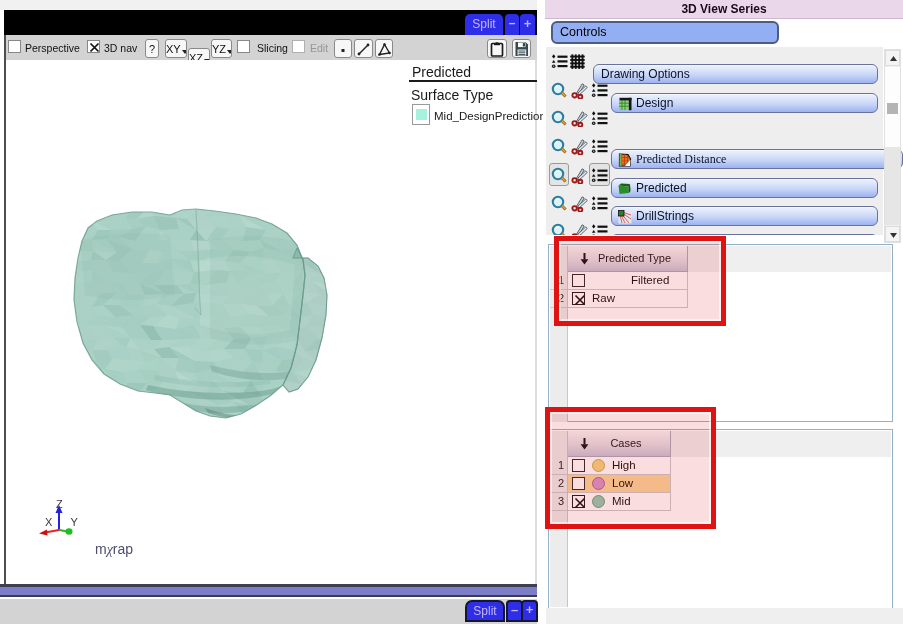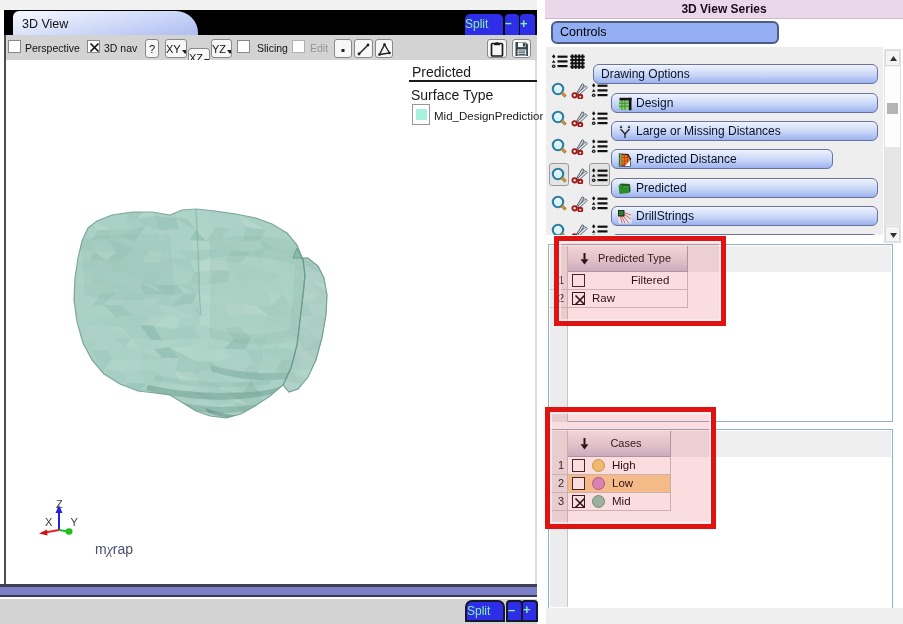--- a/index.html
+++ b/index.html
@@ -5,21 +5,21 @@
 * { margin:0; padding:0; box-sizing:border-box; }
 html,body { width:903px; height:624px; font-family:"Liberation Sans", sans-serif; background:#fff; }
 #root { position:relative; width:903px; height:624px; overflow:hidden; background:#fff; }
 .abs { position:absolute; }
 
 
 #topstrip { left:0; top:0; width:537px; height:10px; background:#f1f1f1; }
 #titlebar { left:4px; top:10px; width:533px; height:25px; background:#000; }
 #tab { left:13px; top:11px; width:185px; height:24px; background:linear-gradient(168deg,#f8faff 0%,#d6dffa 45%,#aebdf2 100%); border-radius:6px 22px 0 0; }
 #tab span { position:absolute; left:9px; top:6px; font-size:12.5px; color:#111; }
-.bluebtn { background:#2e2ee8; color:#86efac; font-size:13px; text-align:left; }
+.bluebtn { background:#2e2ee8; color:#c4b5fd; font-size:13px; text-align:center; }
 #splitT { left:465px; top:14px; width:38px; height:21px; border-radius:5px 5px 0 0; line-height:21px; font-size:12px; }
 #minusT { left:505px; top:14px; width:14px; height:21px; border-radius:4px 4px 0 0; line-height:19px; font-weight:bold; font-size:12px; }
 #plusT  { left:520px; top:14px; width:15px; height:21px; border-radius:4px 4px 0 0; line-height:19px; font-weight:bold; font-size:13px; }
 #toolbar { left:4px; top:35px; width:533px; height:25px; background:#d3d3d3; }
 .cb { position:absolute; width:13px; height:13px; background:#fff; border:1px solid #888; }
 .dn { display:inline-block; width:0; height:0; border-left:3.5px solid transparent; border-right:3.5px solid transparent; border-top:4px solid #222; margin-left:1px; vertical-align:-1px; }
 .cb svg { position:absolute; left:1px; top:1px; }
 .tblabel { position:absolute; font-size:10.5px; color:#111; }
 .tbtn { position:absolute; top:39px; height:19px; background:#f7f7f7; border:1px solid #898989; border-radius:3px; font-size:11px; color:#111; text-align:center; white-space:nowrap; overflow:hidden; }
 #view { left:6px; top:60px; width:530px; height:524px; background:#fff; }
@@ -64,23 +64,20 @@
 .trow .cell { position:absolute; left:18px; top:0; height:100%; border-right:1px solid #c9c9c9; border-bottom:1px solid #c9c9c9; }
 .ccirc { position:absolute; width:13px; height:13px; border-radius:50%; }
 .redbox { position:absolute; border:5px solid #e11212; background:rgba(222,28,35,0.15); box-shadow:inset 0 0 0 2px rgba(255,255,255,0.55); }
 </style>
 </head>
 <body>
 <div id="root">
 
 <div class="abs" id="topstrip"></div>
 <div class="abs" id="titlebar"></div>
-<div class="abs" id="tab">
-      <span>3D View</span>
-    </div>
 <div class="abs bluebtn" id="splitT">Split</div>
 <div class="abs bluebtn" id="minusT">–</div>
 <div class="abs bluebtn" id="plusT">+</div>
 <div class="abs" id="toolbar"></div>
 <div class="abs" id="lborder"></div>
 
 <div class="cb" style="left:8px; top:40px;"></div>
 <div class="tblabel" style="left:25px; top:42px;">Perspective</div>
 <div class="cb" style="left:87px; top:40px;">
       <svg width="11" height="11">
@@ -546,29 +543,20 @@
 </svg>
 <svg class="icon" style="left:591px; top:110px;" width="17" height="17" viewBox="0 0 17 17">
 <rect x="6.5" y="2.6" width="10" height="2.2" fill="#111"></rect>
 <rect x="6.5" y="7.3" width="10" height="2.2" fill="#111"></rect>
 <rect x="6.5" y="12" width="10" height="2.2" fill="#111"></rect>
 <path d="M2.7 1.2 L4.4 3.4 L2.7 5.6 L1 3.4 Z" fill="#111"></path>
 <path d="M2.7 7 L4.5 9.8 L0.9 9.8 Z" fill="#111"></path>
 <circle cx="2.7" cy="13.2" r="1.8" fill="#111"></circle>
 <circle cx="2.7" cy="13.2" r="0.6" fill="#eee"></circle>
 </svg>
-<div class="rowbtn" style="left:611px; top:109px; width:267px;">
-        <svg style="position:absolute; left:6px; top:3px;" width="14" height="14" viewBox="0 0 14 14">
-<path d="M2.5 4 L7 9 L11.5 4" fill="none" stroke="#222" stroke-width="1.3"></path>
-<path d="M7 9 L7 13" stroke="#222" stroke-width="1.3"></path>
-<path d="M3 0.5 L3 3 M1.8 1.8 L3 3 L4.2 1.8" fill="none" stroke="#222" stroke-width="1"></path>
-<path d="M11 0.5 L11 3 M9.8 1.8 L11 3 L12.2 1.8" fill="none" stroke="#222" stroke-width="1"></path>
-</svg>
-        <span class="lbl" style="left:24px;">Large or Missing Distances</span>
-      </div>
 <svg class="icon" style="left:551px; top:138px;" width="17" height="17" viewBox="0 0 17 17">
 <circle cx="7" cy="7" r="5.2" fill="#daf2fa" stroke="#2e7d9e" stroke-width="2.1"></circle>
 <path d="M10.8 10.8 L14.6 14.6" stroke="#8a5a14" stroke-width="2.8"></path>
 <path d="M10.8 10.8 L14.3 14.3" stroke="#e8a23c" stroke-width="1.4"></path>
 <path d="M4.8 5.4 A3 3 0 0 1 7.6 4.1" stroke="#fff" stroke-width="1.4" fill="none"></path>
 </svg>
 <svg class="icon" style="left:571px; top:138px;" width="17" height="17" viewBox="0 0 17 17">
 <path d="M5 12.2 L11.2 1.8 L13.2 3 L7.4 12.9 Z" fill="#c6d2da" stroke="#38434c" stroke-width="0.8"></path>
 <path d="M8.4 12.8 L16.2 5.6 L14.8 3.9 L6.7 11.3 Z" fill="#e4ecf2" stroke="#38434c" stroke-width="0.8"></path>
 <circle cx="3.6" cy="13.3" r="2.2" fill="none" stroke="#9e1818" stroke-width="1.9"></circle>
@@ -576,21 +564,21 @@
 </svg>
 <svg class="icon" style="left:591px; top:138px;" width="17" height="17" viewBox="0 0 17 17">
 <rect x="6.5" y="2.6" width="10" height="2.2" fill="#111"></rect>
 <rect x="6.5" y="7.3" width="10" height="2.2" fill="#111"></rect>
 <rect x="6.5" y="12" width="10" height="2.2" fill="#111"></rect>
 <path d="M2.7 1.2 L4.4 3.4 L2.7 5.6 L1 3.4 Z" fill="#111"></path>
 <path d="M2.7 7 L4.5 9.8 L0.9 9.8 Z" fill="#111"></path>
 <circle cx="2.7" cy="13.2" r="1.8" fill="#111"></circle>
 <circle cx="2.7" cy="13.2" r="0.6" fill="#eee"></circle>
 </svg>
-<div class="rowbtn" style="left:611px; top:137px; width:222px;">
+<div class="rowbtn" style="left:611px; top:137px; width:292px;font-family:Liberation Serif, serif;">
         <svg style="position:absolute; left:6px; top:3px;" width="14" height="14" viewBox="0 0 14 14">
 <path d="M1.5 1 L10 1.5 L12.5 6 L12 13 L1.5 13 Z" fill="#e8731e" stroke="#111" stroke-width="1.2"></path>
 <path d="M3.5 1 V13 M6.5 1 V13 M9.5 2 V13 M1.5 4.5 H12 M1.5 8 H12.3 M1.5 11 H12" stroke="#b23a10" stroke-width="0.7"></path>
 <path d="M12.5 6.5 L12 13 L7 13 Z" fill="#fff"></path>
 <rect x="1.5" y="1" width="2" height="12" fill="#6fae5f"></rect>
 </svg>
         <span class="lbl" style="left:24px;">Predicted Distance</span>
       </div>
 <div class="iconbox" style="left:549px; top:163px; width:20px; height:23px;"></div>
 <div class="iconbox" style="left:589px; top:163px; width:21px; height:23px;"></div>

